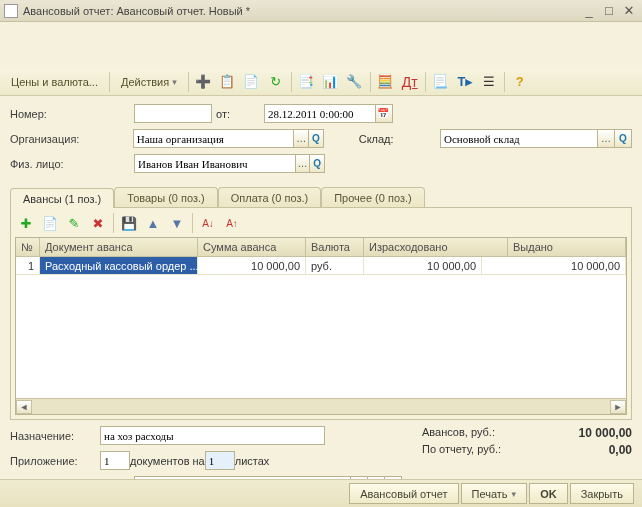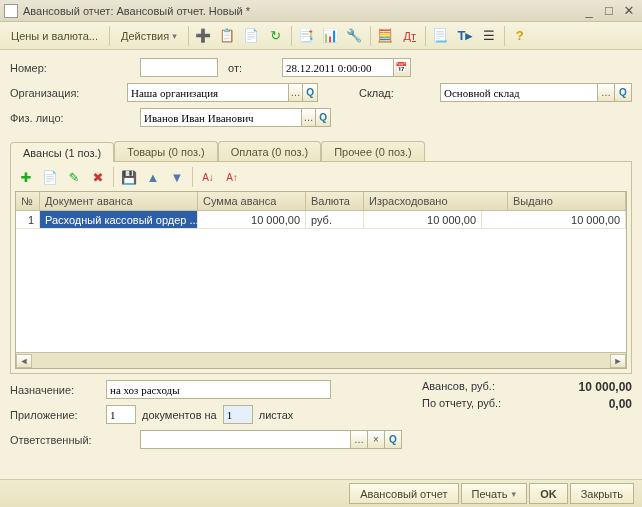--- a/index.html
+++ b/index.html
@@ -23,34 +23,35 @@
   .titlebar .icon { width:14px;height:14px;border:1px solid #999;background:#fff;margin-right:5px;}
   .titlebar .title { flex:1; font-size:11px; color:#444;}
   .titlebar .ctrl { width:18px;height:16px;margin-left:2px;display:flex;align-items:center;justify-content:center;font-family:Arial;font-size:13px;color:#555;border:1px solid transparent;cursor:default;}
   .toolbar {
     height:28px;
     background: linear-gradient(#f7f3df,#edeacb);
     border-bottom:1px solid #d0caa8;
     display:flex;align-items:center;
     padding:0 4px;
     gap:2px;
+    margin-top:46px;
   }
   .tbtn {
     height:22px;
     padding:0 6px;
     display:flex;align-items:center;
     border:1px solid transparent;
     color:#55502a;
     cursor:default;
   }
   .tbtn.dd::after{content:"▾";font-size:9px;margin-left:3px;color:#777;}
   .tbi { width:22px;height:22px;display:flex;align-items:center;justify-content:center;border:1px solid transparent;cursor:default;font-size:13px;}
   .sep{width:1px;height:20px;background:#cfc9a8;margin:0 2px;}
   .form{ padding:8px 10px 2px; }
-  .row{display:flex;align-items:center;margin-bottom:6px;gap:6px;}
+  .row{display:flex;align-items:center;margin-bottom:6px;}
   .lbl{width:90px;color:#3d3d3d;}
   .inp{height:19px;border:1px solid #b9b48f;background:#fff;padding:1px 3px;font:11px Tahoma;}
   .fld{position:relative;display:flex;align-items:center;padding-left:34px;}
   .fldbtn{width:17px;height:19px;border:1px solid #b9b48f;border-left:0;background:linear-gradient(#fff,#eee7c7);display:flex;align-items:center;justify-content:center;font-size:10px;color:#555;cursor:default;}
   .fldbtn.q{font-weight:bold;color:#27a;}
   .tabs{display:flex;padding:6px 10px 0;}
   .tab{
     padding:4px 12px 3px;
     background:linear-gradient(#f4f0d8,#ece6c5);
     border:1px solid #c7c1a0;
@@ -113,21 +114,21 @@
   <div class="tbi">📋</div>
   <div class="tbi">📄</div>
   <div class="tbi" style="color:#2a2;">↻</div>
   <div class="sep"></div>
   <div class="tbi">📑</div>
   <div class="tbi">📊</div>
   <div class="tbi">🔧</div>
   <div class="sep"></div>
   <div class="tbi">🧮</div>
   <div class="tbi">
-      <span style="font-size:11px;color:#c33;text-decoration:underline;">Дт</span>
+      <span style="font-size:14px;color:#c33;text-decoration:underline;">Дт</span>
     </div>
   <div class="sep"></div>
   <div class="tbi">📃</div>
   <div class="tbi" style="color:#26a;font-weight:bold;">Т▸</div>
   <div class="tbi">☰</div>
   <div class="sep"></div>
   <div class="tbi" style="color:#d90;font-weight:bold;">?</div>
 </div>
 
 <div class="form">

